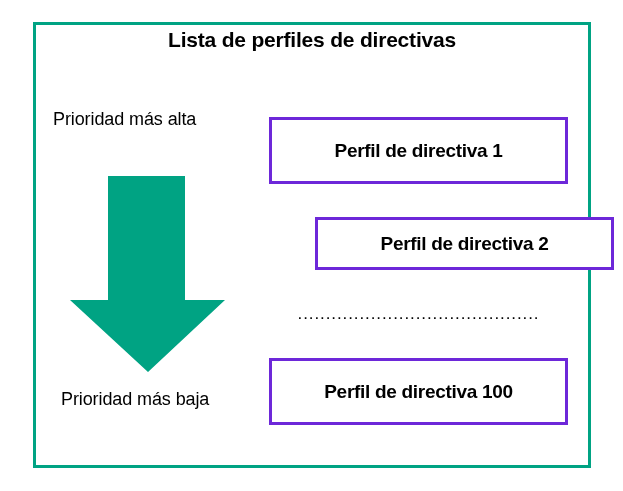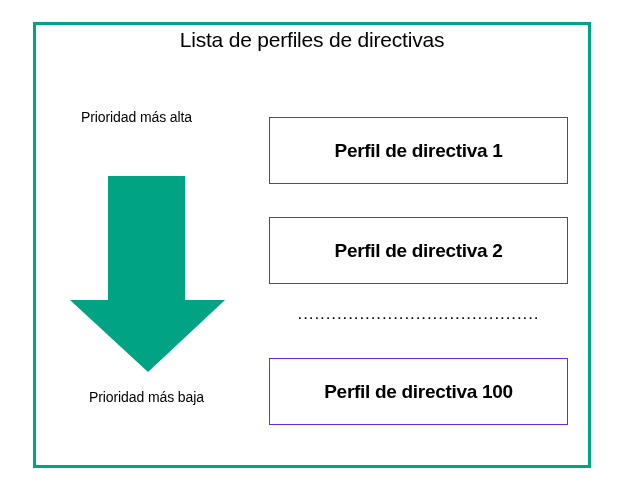--- a/index.html
+++ b/index.html
@@ -30,67 +30,66 @@
   }
 
   
   #diagram-title {
     position: absolute;
     left: 33px;
     top: 28px;
     width: 558px;
     text-align: center;
     font-size: 21px;
-    font-weight: normal;
+    font-weight: bold;
     letter-spacing: -0.2px;
     white-space: nowrap;
   }
 
   
   .priority-label {
     position: absolute;
-    font-size: 14px;
+    font-size: 18px;
     font-weight: normal;
     white-space: nowrap;
     letter-spacing: -0.1px;
-    margin-left: 28px;
   }
   #priority-high-label { left: 53px; top: 109px; }
   #priority-low-label  { left: 61px; top: 389px; }
 
   
   #priority-arrow {
     position: absolute;
     left: 66px;
     top: 172px;
     width: 164px;
     height: 204px;
   }
 
   
   .profile-box {
     position: absolute;
     left: 269px;
     width: 299px;
     box-sizing: border-box;
-    border: 1px solid #6d28d9;
+    border: 3px solid #6d28d9;
     background: #ffffff;
     display: flex;
     align-items: center;
     justify-content: center;
   }
   .profile-box-label {
     font-size: 19px;
     font-weight: bold;
     letter-spacing: -0.3px;
     white-space: nowrap;
     color: #000000;
   }
   #profile-box-0 { top: 117px;  height: 67px; }
-  #profile-box-1 { top: 217px;  height: 67px; }
+  #profile-box-1 { top: 217px;  height: 53px; margin-left: 46px; }
   #profile-box-2 { top: 358px;  height: 67px; }
 
   
   #ellipsis-separator {
     position: absolute;
     left: 269px;
     top: 305px;
     width: 299px;
     text-align: center;
     font-size: 17px;

